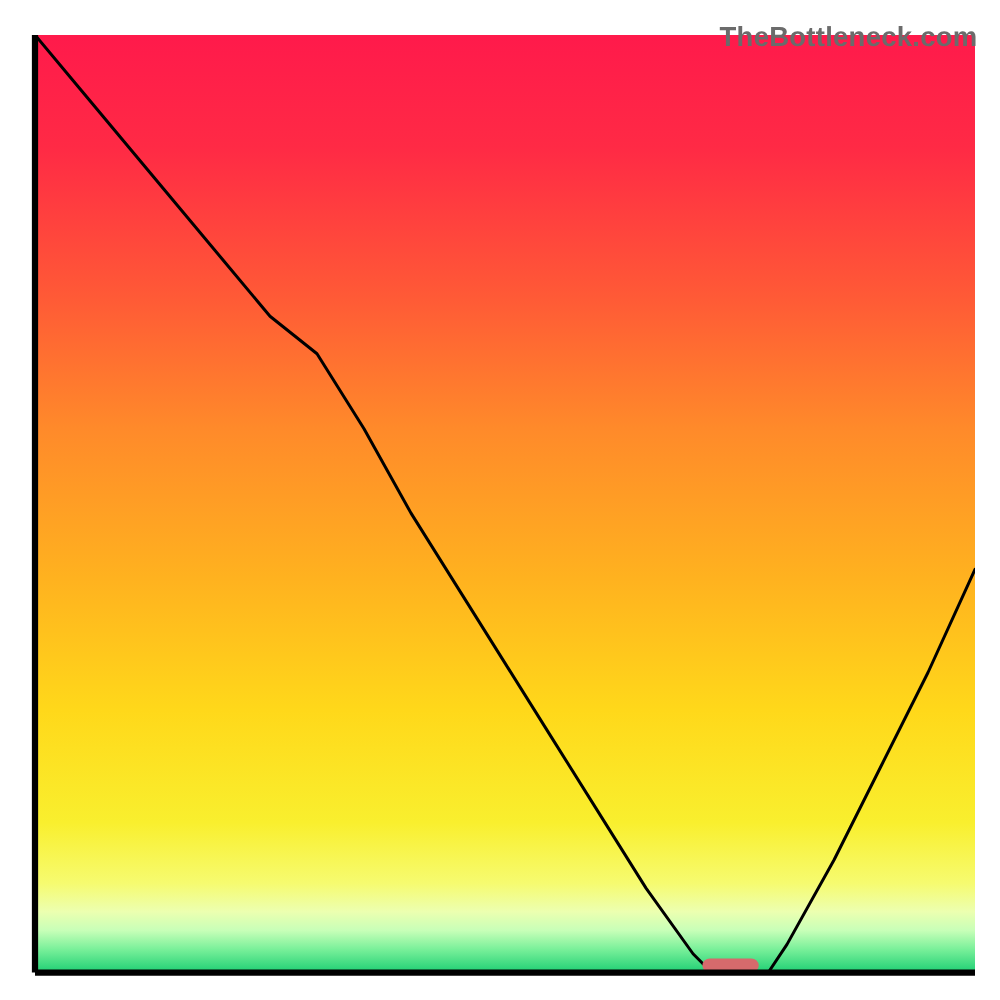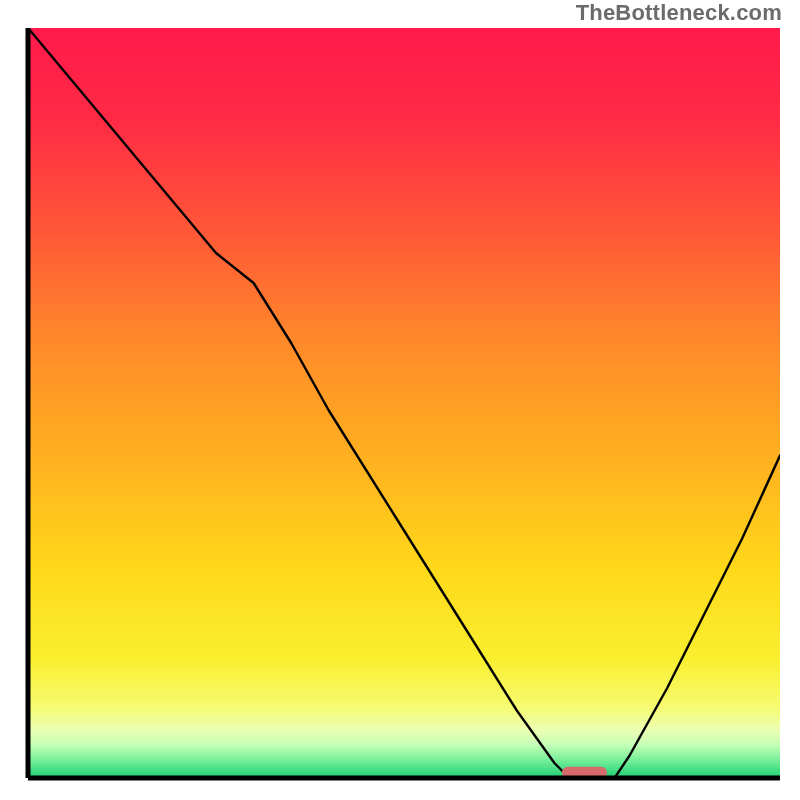--- a/index.html
+++ b/index.html
@@ -11,21 +11,21 @@
     background: #fff;
     font-family: Arial, Helvetica, sans-serif;
   }
   .frame {
     position: relative;
     width: 800px;
     height: 800px;
   }
   .watermark {
     position: absolute;
-    top: 0;
+    top: 17px;
     right: 18px;
     font-size: 22px;
     font-weight: 600;
     color: #6b6b6b;
     letter-spacing: 0.2px;
     user-select: none;
   }
   svg {
     display: block;
   }

